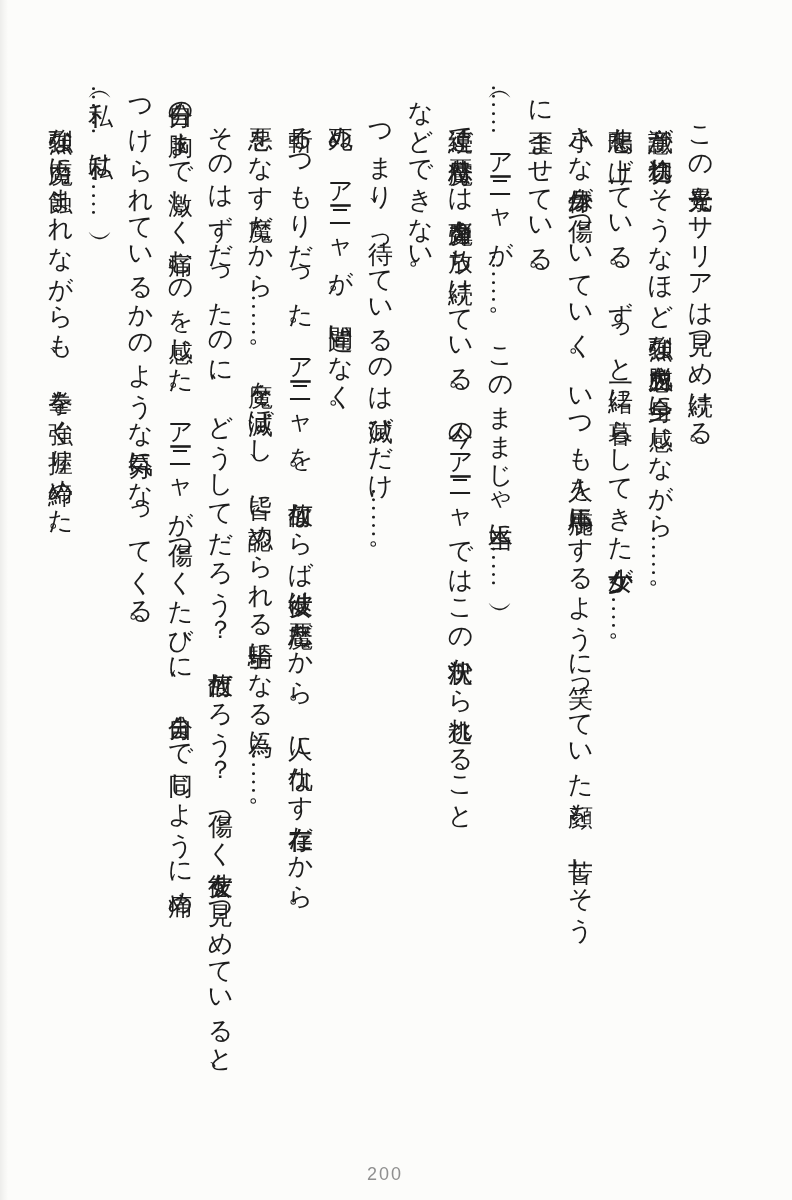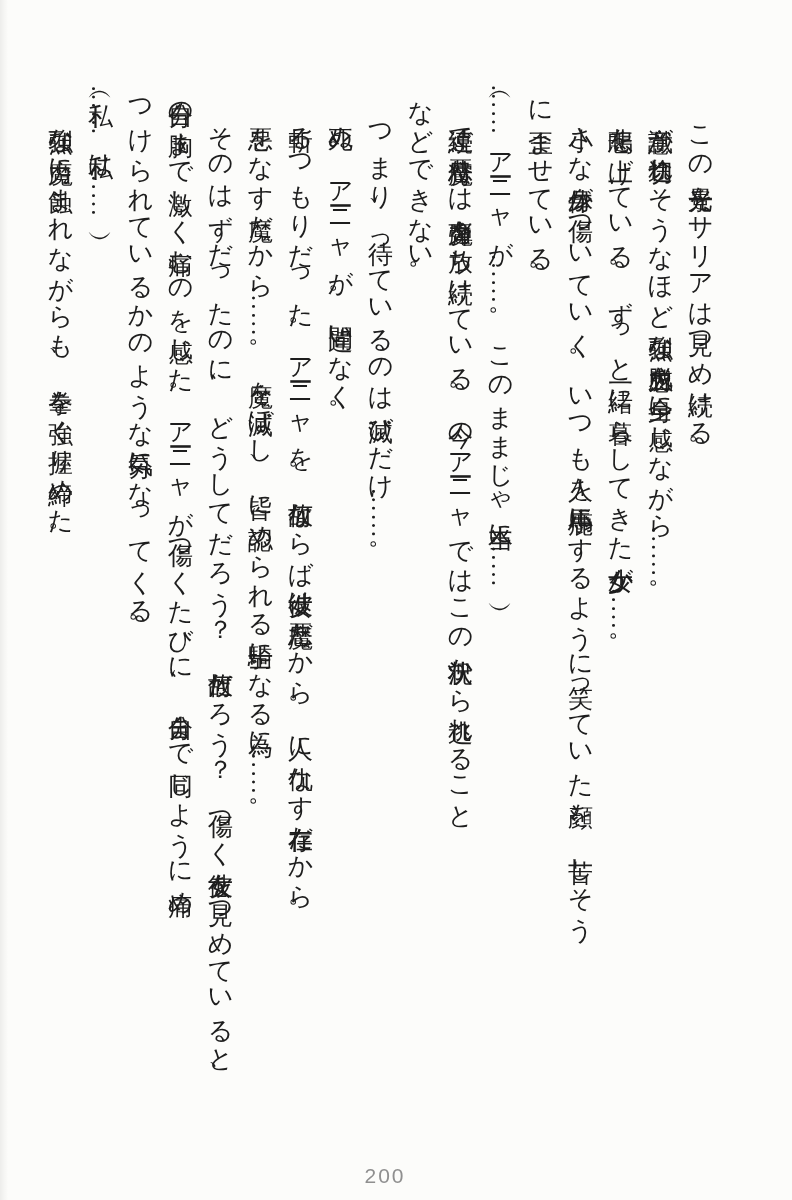--- a/index.html
+++ b/index.html
@@ -41,21 +41,21 @@
   .tline {
     line-height: 40px;
     white-space: nowrap;
   }
   .page-number {
     position: absolute;
     top: 1164px;
     left: 385px;
     transform: translateX(-50%);
     font-family: "Liberation Sans", "DejaVu Sans", sans-serif;
-    font-size: 21px;
+    font-size: 18px;
     letter-spacing: 2px;
     color: var(--page-num, #8f8f8f);
   }
 </style>
 </head>
 <body>
 
 <div class="page">
   <div class="scan-edge"></div>
 

